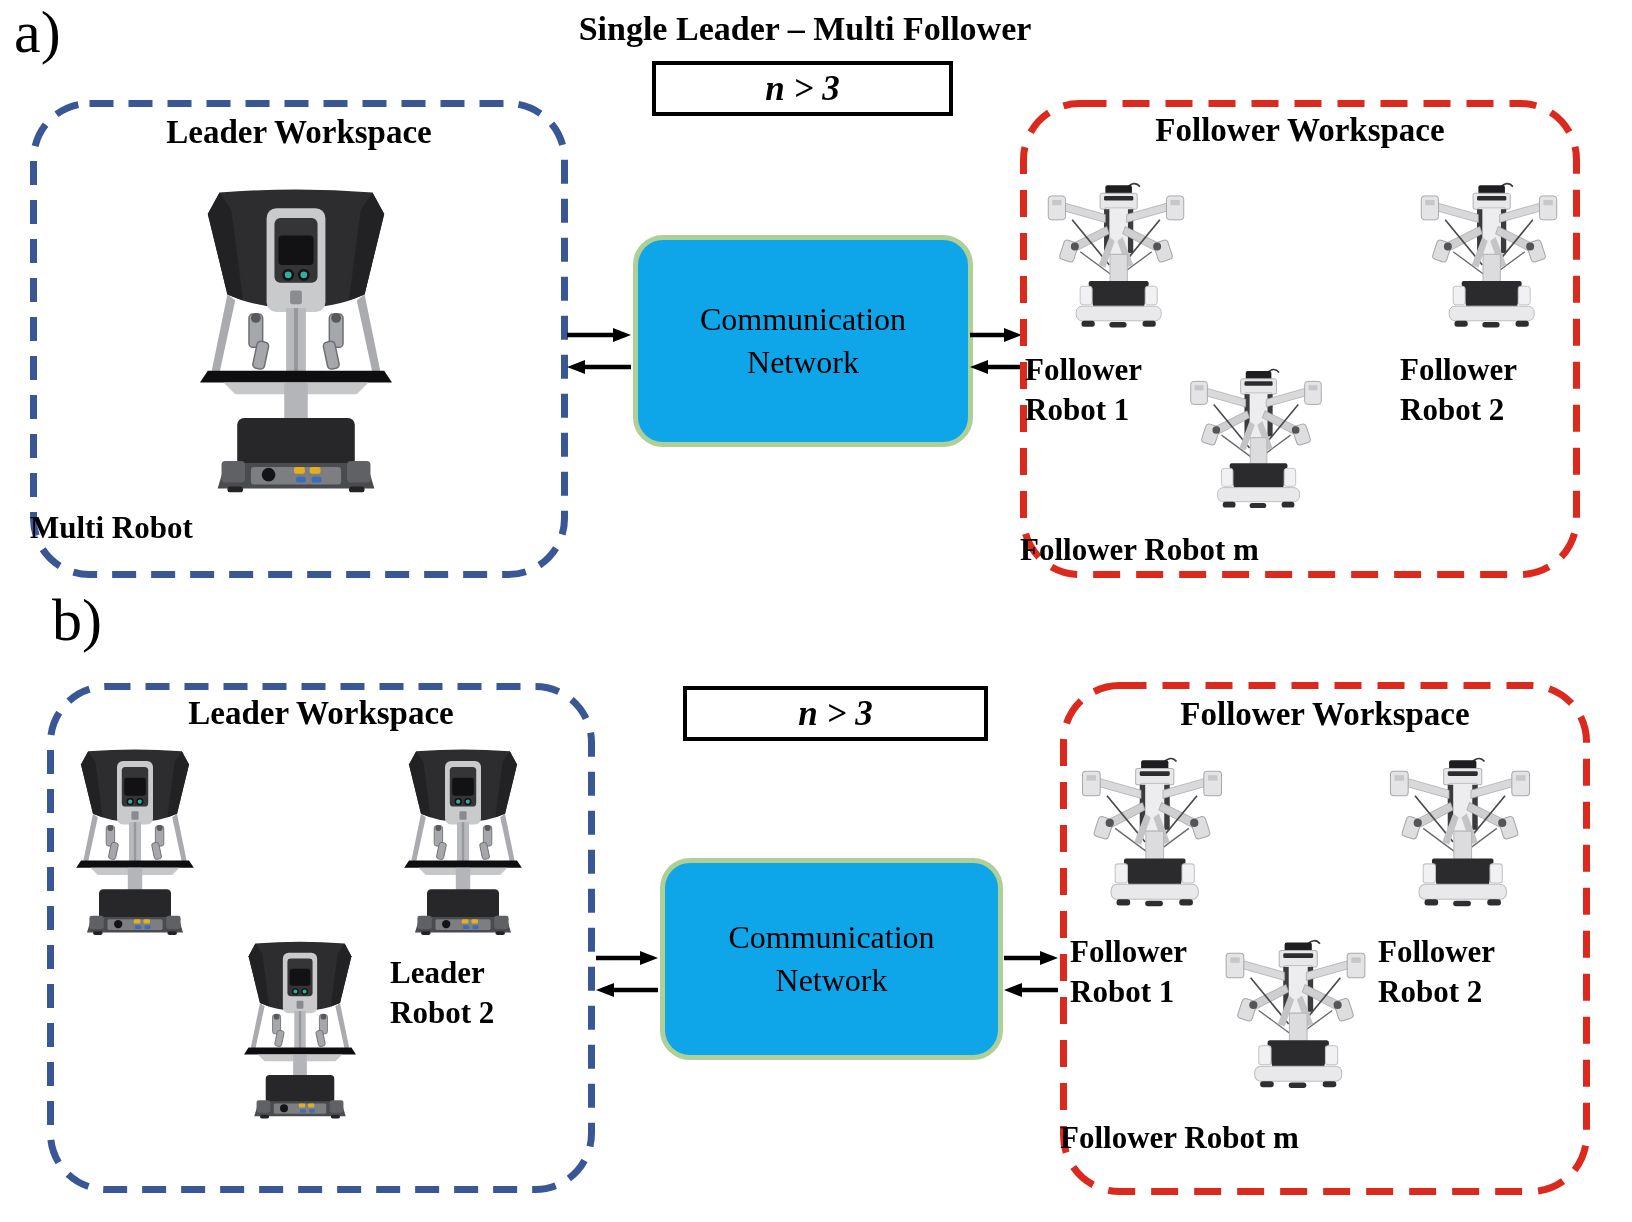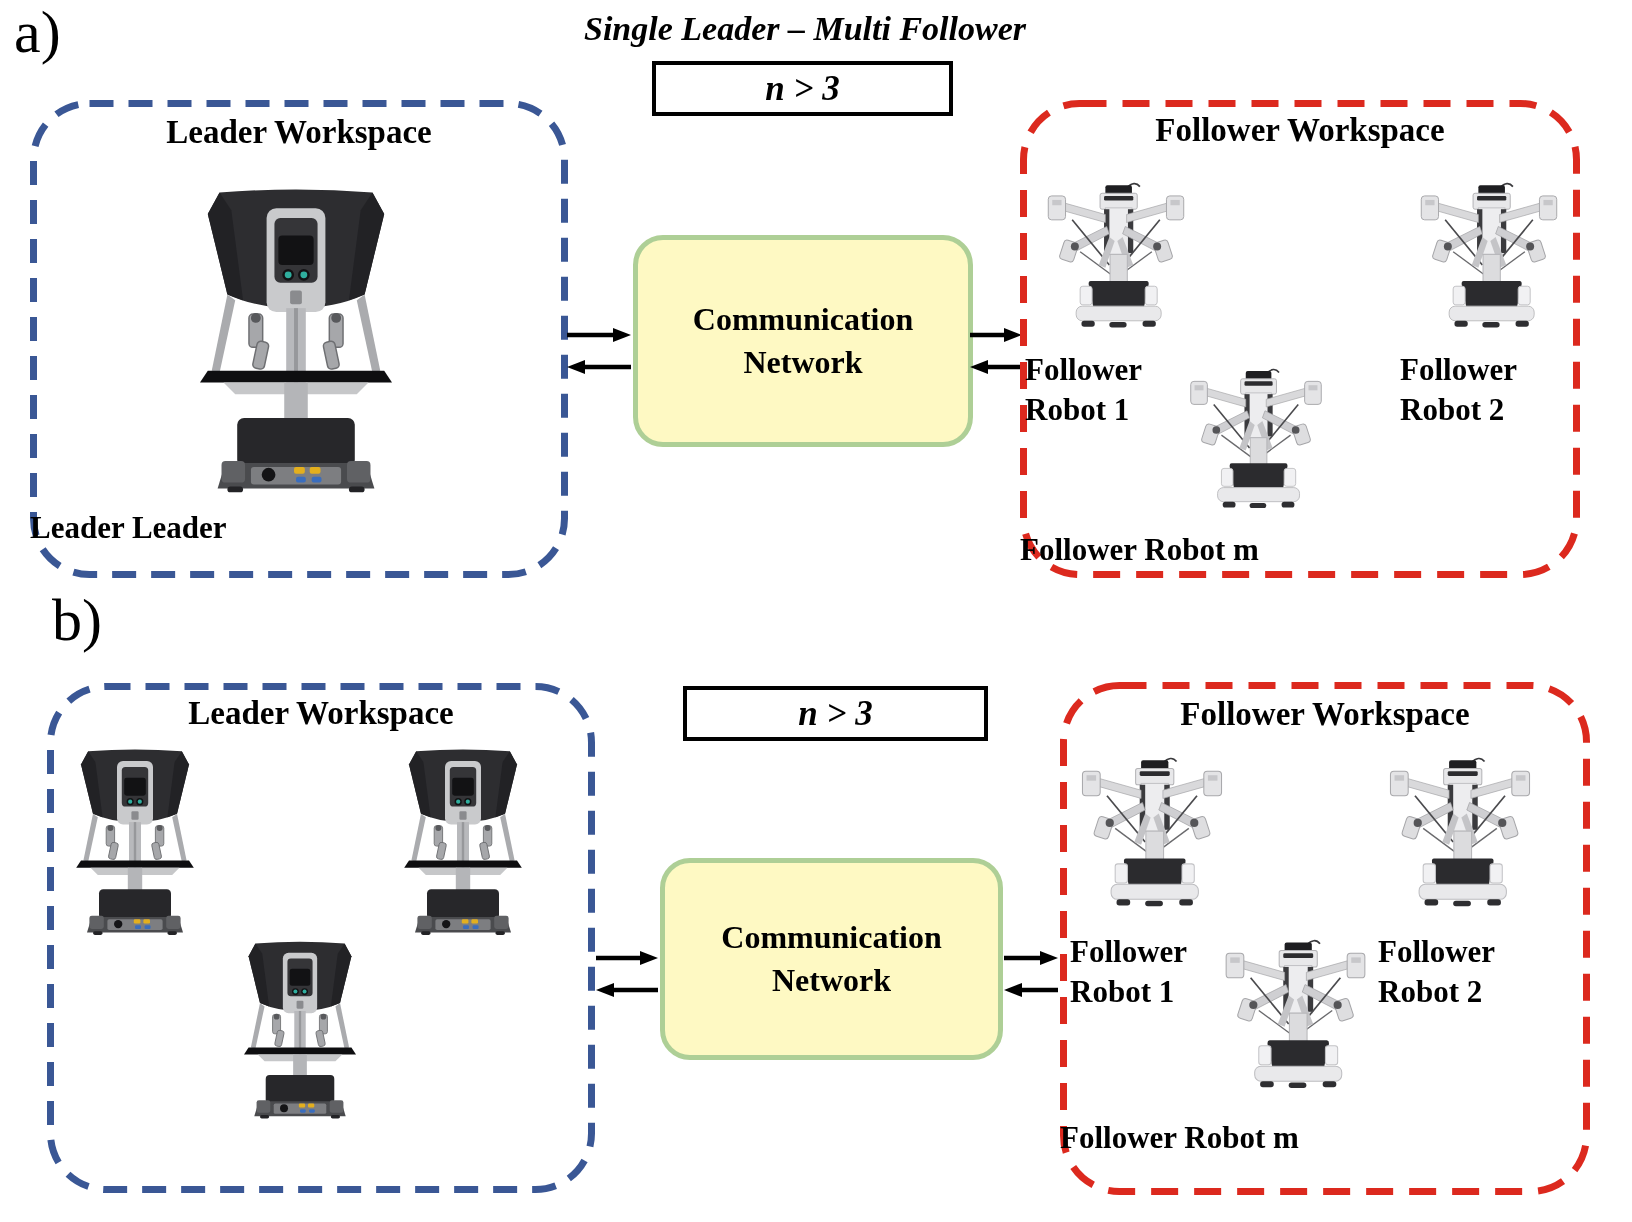--- a/index.html
+++ b/index.html
@@ -13,21 +13,21 @@
   .cond-box{border:4px solid #000;box-sizing:border-box;display:flex;align-items:center;justify-content:center;background:#fff;}
   .cond-text{font-weight:bold;font-style:italic;font-size:35px;}
   .ws{position:absolute;}
   .ws > svg.dash{position:absolute;left:0;top:0;}
   .ws-title{position:absolute;left:0;width:100%;text-align:center;font-weight:bold;font-size:33px;white-space:nowrap;}
   .robot{position:absolute;}
   .rlabel{position:absolute;font-weight:bold;font-size:31px;line-height:1.3;}
   .network-box{
     position:absolute;border:5px solid #aecf96;border-radius:30px;box-sizing:border-box;
     display:flex;align-items:center;justify-content:flex-end;text-align:center;
-    font-weight:bold;font-size:32px;line-height:1.35;padding:0 34px;background:#fef9c3;
+    font-weight:normal;font-size:32px;line-height:1.35;padding:0 34px;background:#0ea5e9;
   }
   .arrow{position:absolute;}
   .arrow line{stroke:#000;stroke-width:4.5;}
   .arrow polygon{fill:#000;}
 </style>
 </head>
 <body>
 
 <svg width="0" height="0" style="position:absolute" aria-hidden="true">
   <defs>
@@ -106,34 +106,34 @@
       <rect x="58" y="212" width="20" height="9" rx="4" fill="#2e2e31"></rect>
       <rect x="150" y="212" width="20" height="9" rx="4" fill="#2e2e31"></rect>
       <rect x="100" y="214" width="26" height="8" rx="4" fill="#2e2e31"></rect>
     </symbol>
   </defs>
 </svg>
 
 <div id="canvas">
 
   <div class="abs panel-label" style="left:14px;top:2px;">a)</div>
-  <div class="abs sec-title" style="left:505px;top:10px;width:600px;font-style:italic;">Single Leader – Multi Follower</div>
+  <div class="abs sec-title" style="left:505px;top:10px;width:600px;">Single Leader – Multi Follower</div>
   <div class="abs cond-box" style="left:652px;top:61px;width:301px;height:55px;">
     <span class="cond-text">n &gt; 3</span>
   </div>
 
   <div class="ws" style="left:30px;top:100px;width:538px;height:478px;">
     <svg class="dash" width="538" height="478" viewBox="0 0 538 478">
       <rect x="3.5" y="3.5" width="531" height="471" rx="56" fill="none" stroke-width="7" stroke-dasharray="24 15" stroke="#3A5795"></rect>
     </svg>
     <div class="ws-title" style="top:14px;">Leader Workspace</div>
     <svg class="robot" style="left:168px;top:84px;" width="196" height="310">
         <use href="#sym-console"></use>
       </svg>
-    <div class="rlabel" style="left:0;top:408px;width:100%;">Leader Leader</div>
+    <div class="rlabel" style="left:0;top:408px;width:100%;">Multi Robot</div>
   </div>
 
   <div class="network-box" style="left:633px;top:235px;width:340px;height:212px;">
     <span>Communication Network</span>
   </div>
 
   <svg class="arrow" style="left:567px;top:327px;" width="64" height="16" viewBox="0 0 64 16">
       <line x1="0" y1="8" x2="48" y2="8"></line>
       <polygon points="46,1 64,8 46,15"></polygon>
     </svg>
@@ -181,20 +181,21 @@
     <div class="ws-title" style="top:12px;">Leader Workspace</div>
     <svg class="robot" style="left:28px;top:60px;" width="120" height="196">
         <use href="#sym-console"></use>
       </svg>
     <svg class="robot" style="left:356px;top:60px;" width="120" height="196">
         <use href="#sym-console"></use>
       </svg>
     <svg class="robot" style="left:194px;top:256px;" width="118" height="180">
         <use href="#sym-console"></use>
       </svg>
+    <div class="rlabel" style="left:343px;top:270px;width:150px;">Leader Robot 2</div>
   </div>
 
   <div class="network-box" style="left:660px;top:858px;width:343px;height:202px;">
     <span>Communication Network</span>
   </div>
 
   <svg class="arrow" style="left:596px;top:950px;" width="62" height="16" viewBox="0 0 62 16">
       <line x1="0" y1="8" x2="46" y2="8"></line>
       <polygon points="44,1 62,8 44,15"></polygon>
     </svg>

